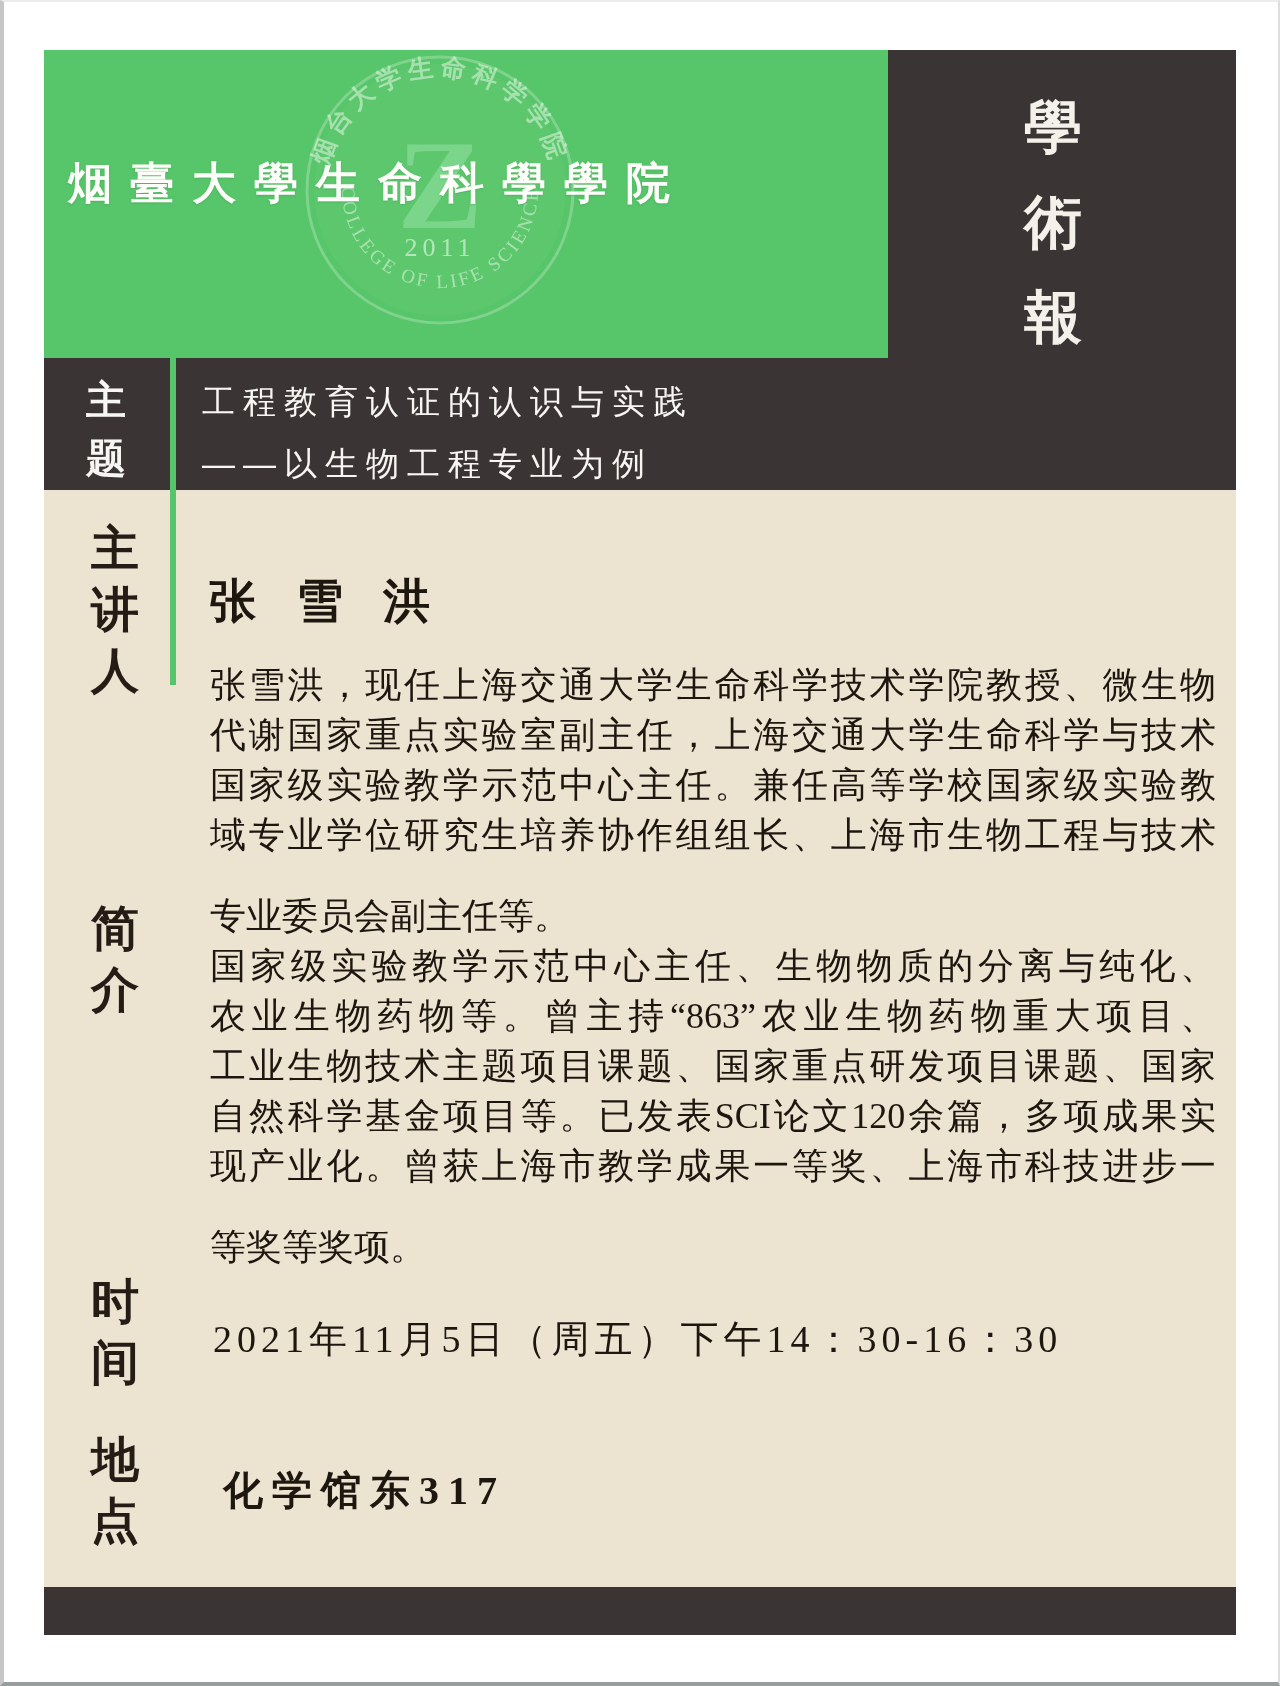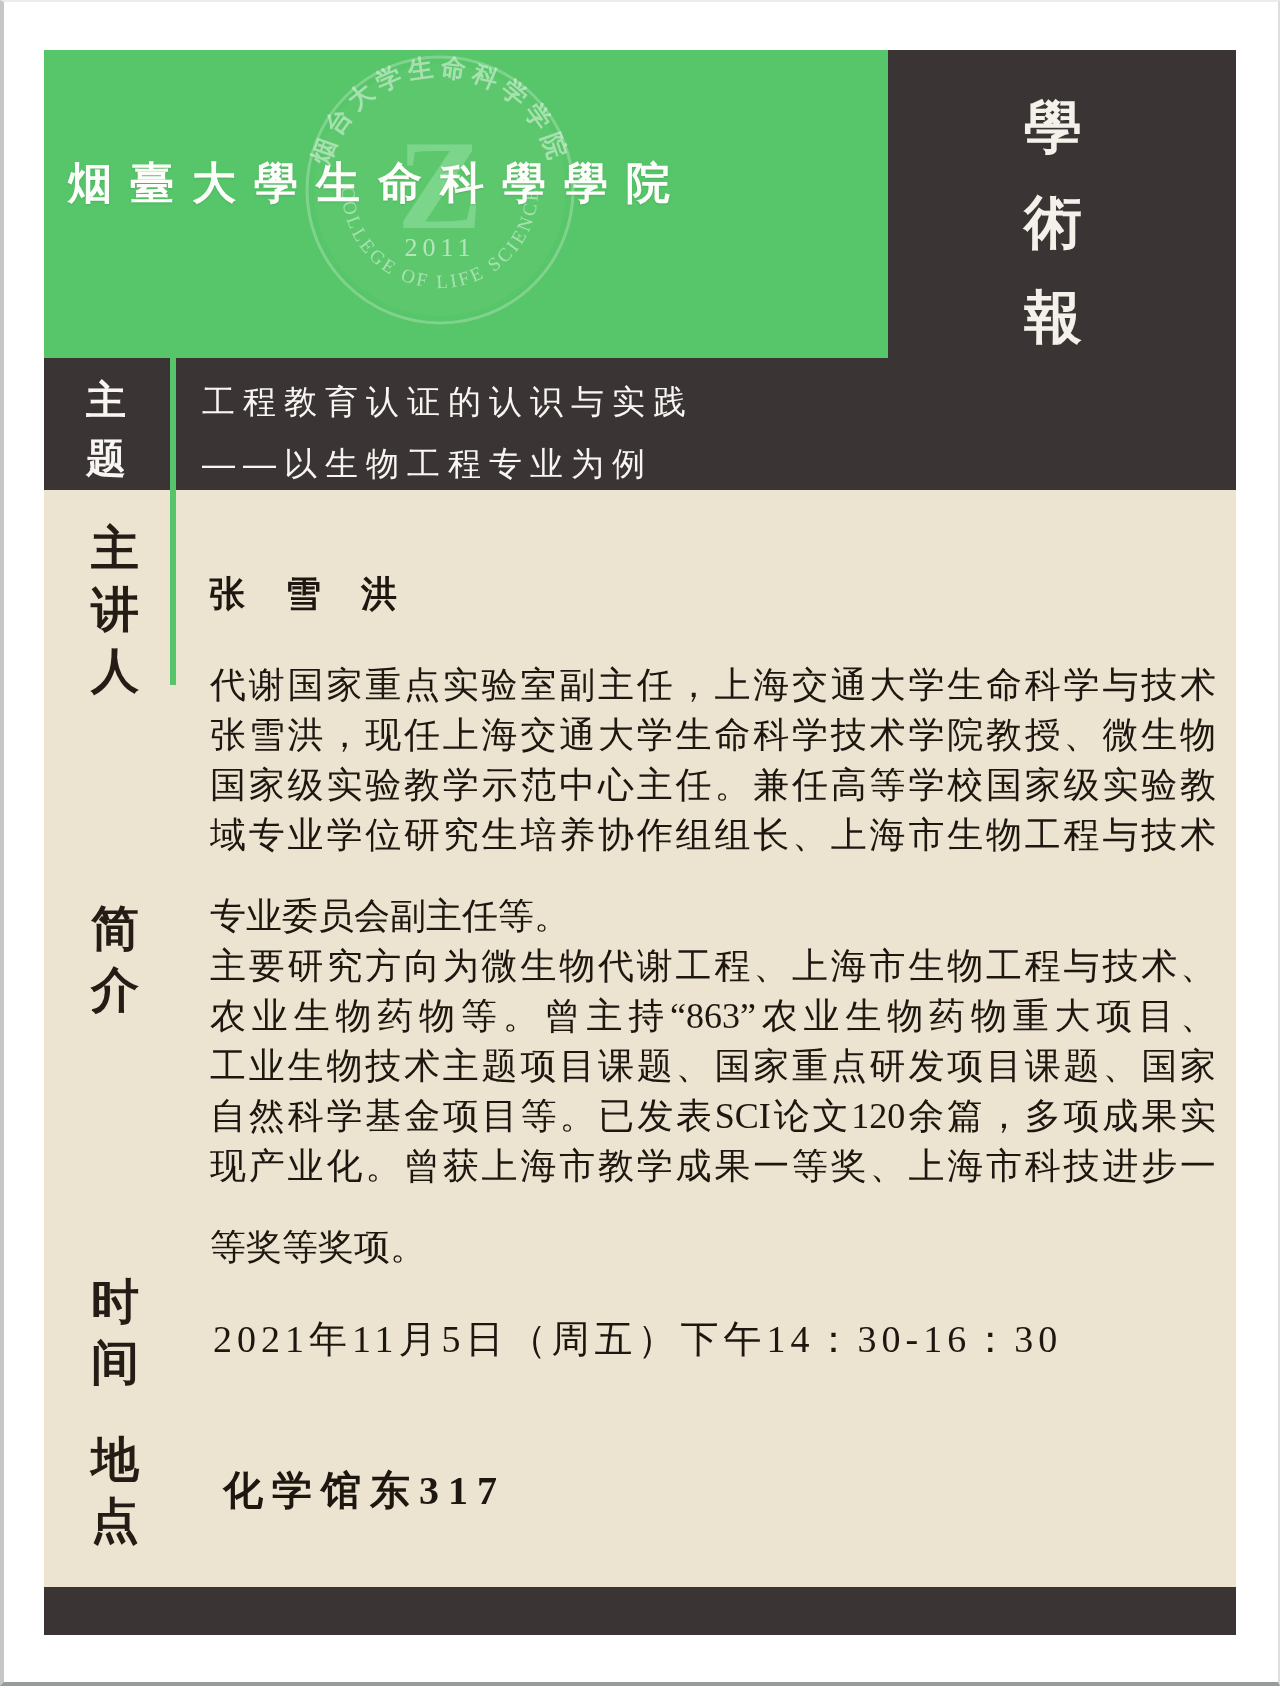--- a/index.html
+++ b/index.html
@@ -71,21 +71,21 @@
     width:54px; height:61px; display:flex; align-items:center; justify-content:center;
     font-size:48px; font-weight:600; color:#241c15;
   }
   .speaker-label { left:44px; top:28px; }
   .bio-label     { left:44px; top:408px; }
   .time-label    { left:44px; top:781px; }
   .loc-label     { left:44px; top:939px; }
 
   .speaker-name {
     position:absolute; left:165px; top:80px; white-space:nowrap;
-    font-size:36px; font-weight:600; letter-spacing:40px; color:#1e1710;
+    font-size:47px; font-weight:600; letter-spacing:40px; color:#1e1710;
   }
   .bio { position:absolute; left:166px; top:170px; width:1006px; }
   .bio .li {
     height:50px; line-height:50px; font-size:36px; color:#1e1710;
     text-align:justify; text-align-last:justify; overflow:hidden;
   }
   .bio .no-j { text-align-last:left;margin-top:31px; }
 
   .time-value {
     position:absolute; left:169px; top:824px; white-space:nowrap;
@@ -151,26 +151,26 @@
 
   <div class="main">
     <div class="v-label speaker-label">
         <div class="li">主</div>
         <div class="li">讲</div>
         <div class="li">人</div>
       </div>
     <div class="speaker-name">张雪洪</div>
 
     <div class="bio">
+        <div class="li">张雪洪，现任上海交通大学生命科学技术学院教授、微生物</div>
         <div class="li">代谢国家重点实验室副主任，上海交通大学生命科学与技术</div>
-        <div class="li">张雪洪，现任上海交通大学生命科学技术学院教授、微生物</div>
         <div class="li">国家级实验教学示范中心主任。兼任高等学校国家级实验教</div>
         <div class="li">域专业学位研究生培养协作组组长、上海市生物工程与技术</div>
         <div class="li no-j">专业委员会副主任等。</div>
-        <div class="li">主要研究方向为微生物代谢工程、上海市生物工程与技术、</div>
+        <div class="li">国家级实验教学示范中心主任、生物物质的分离与纯化、</div>
         <div class="li">农业生物药物等。曾主持“863”农业生物药物重大项目、</div>
         <div class="li">工业生物技术主题项目课题、国家重点研发项目课题、国家</div>
         <div class="li">自然科学基金项目等。已发表SCI论文120余篇，多项成果实</div>
         <div class="li">现产业化。曾获上海市教学成果一等奖、上海市科技进步一</div>
         <div class="li no-j">等奖等奖项。</div>
       </div>
     <div class="v-label bio-label">
         <div class="li">简</div>
         <div class="li">介</div>
       </div>

